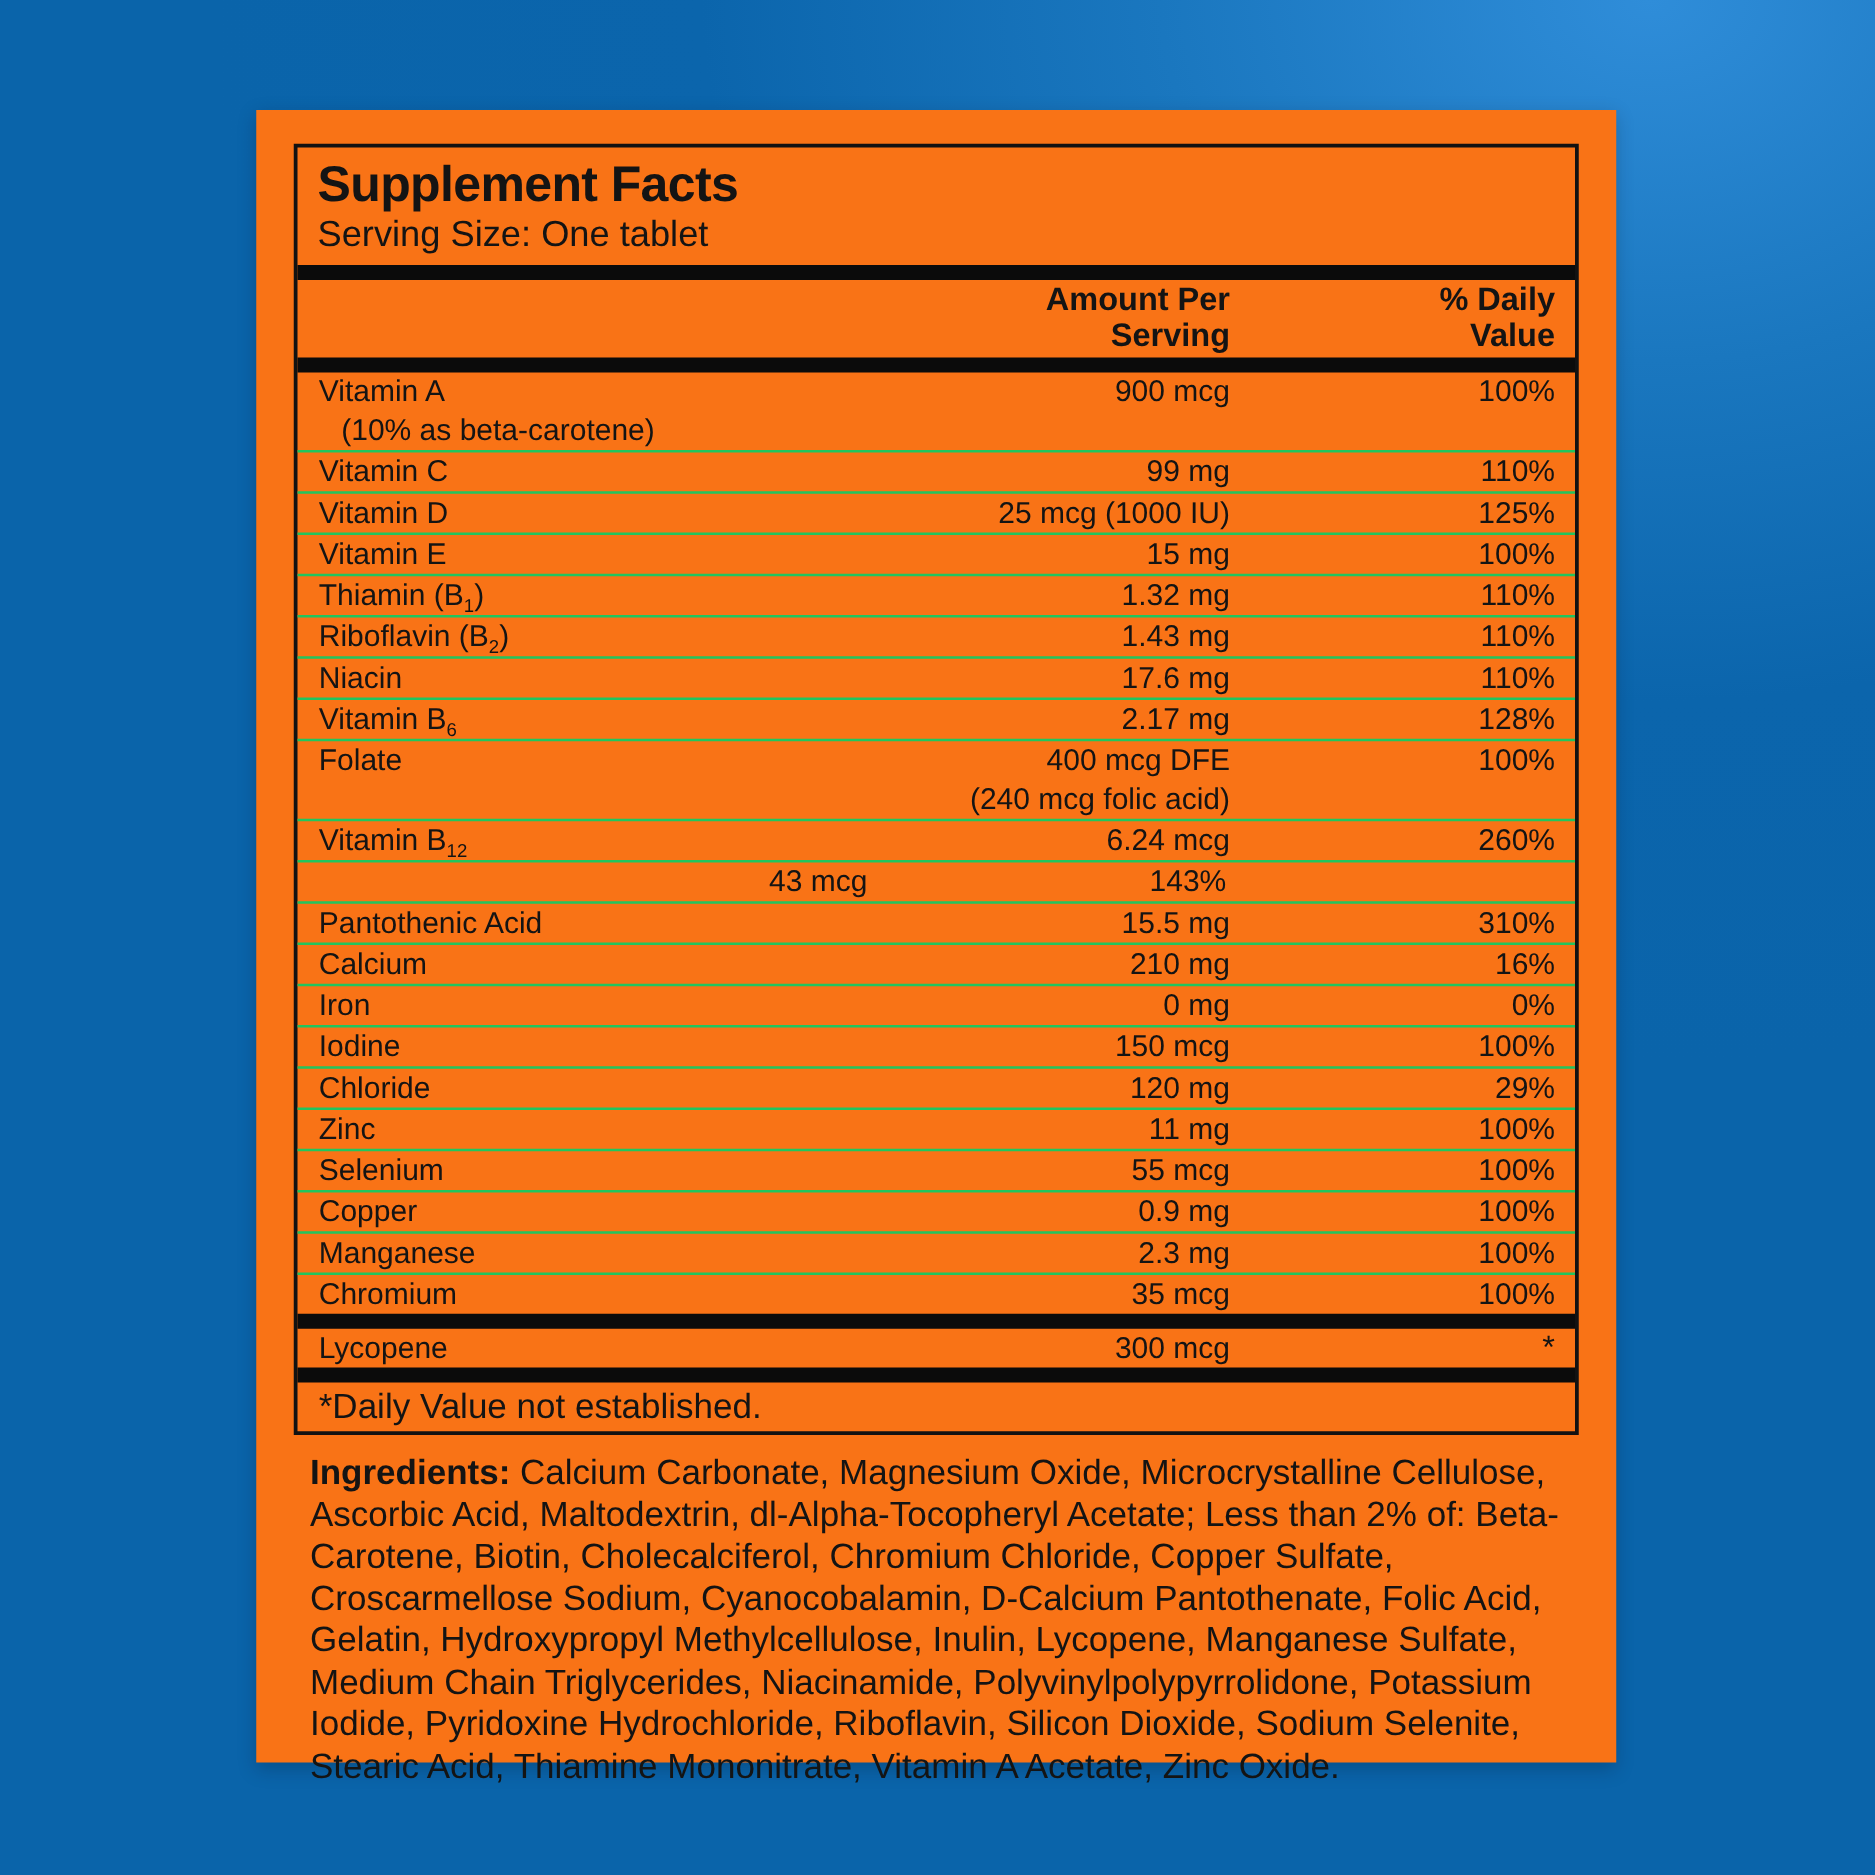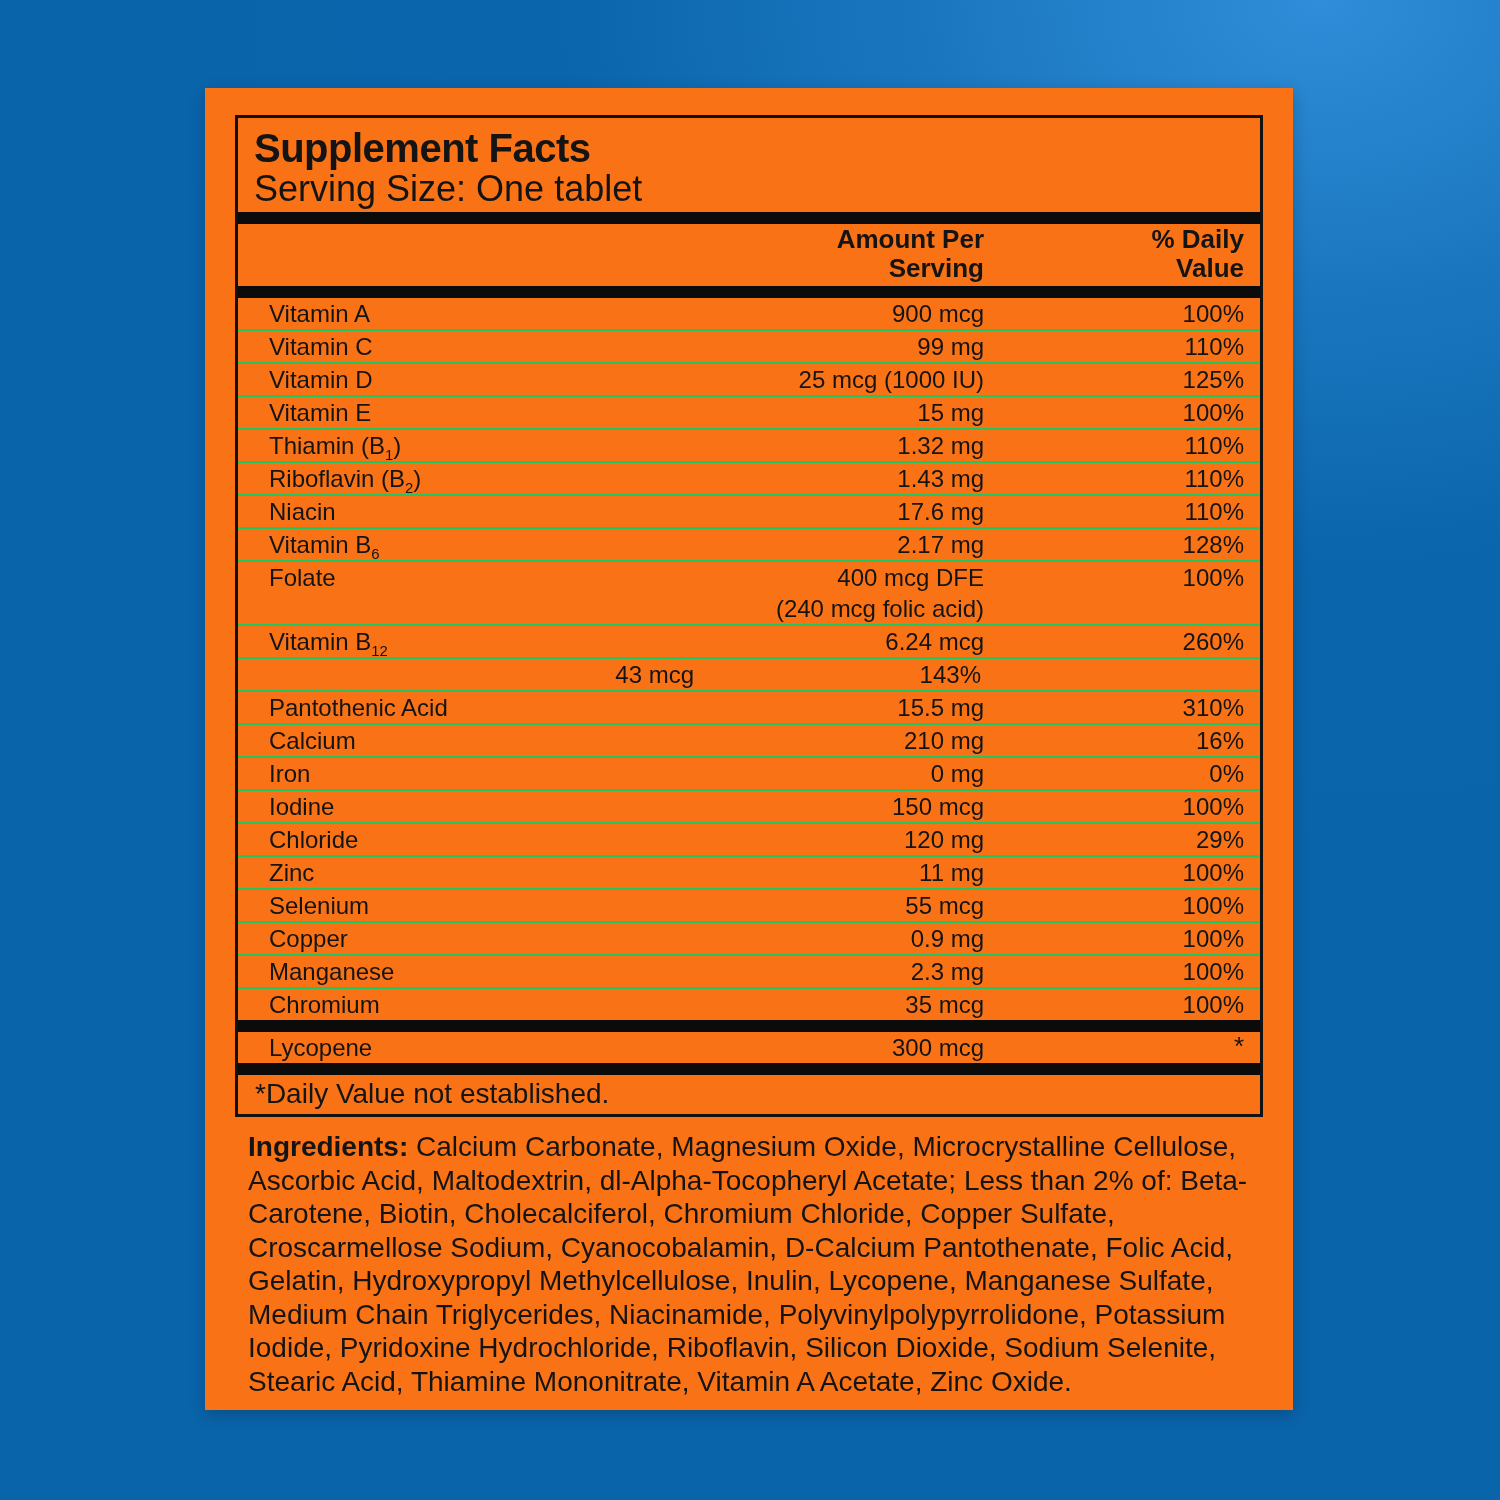--- a/index.html
+++ b/index.html
@@ -13,31 +13,31 @@
     position:absolute;left:205px;top:88px;width:1088px;height:1322px;
     background:#f97316;box-shadow:0 5px 14px rgba(0,20,40,.25);
   }
   .facts-box{
     margin:27px 30px 0 30px;
     border:3px solid #121212;
     box-sizing:border-box;
   }
   .title-block{padding:7px 14px 7px 16px;}
   .title{font-size:40px;font-weight:bold;letter-spacing:-0.5px;line-height:47px;}
-  .serving{font-size:36px;line-height:33px;}
+  .serving{font-size:29px;line-height:33px;}
   .bar{height:12px;background:#0b0b0b;}
   .grid{display:grid;grid-template-columns:469px 290px 1fr;}
   .header-row{padding:1px 0 3px 0;}
   .hdr-cell{text-align:right;font-weight:bold;font-size:26px;line-height:29px;}
   .hdr-amount{padding-right:13px;}
   .hdr-dv{padding-right:16px;}
   .row{align-items:start;}
   #nutrient-rows .row + .row{border-top:2px solid #22c55e;}
   .cell{font-size:24px;line-height:31px;}
-  .cell.name{padding-left:31px;}
+  .cell.name{padding-left:17px;}
   .cell.name .indent{padding-left:18px;}
   .cell.amount{text-align:right;padding-right:13px;}
   .cell.dv{text-align:right;padding-right:16px;}
   .cell.dv.star{font-size:26px;line-height:24px;padding-top:2px;}
   sub{font-size:0.62em;line-height:0;}
   .footnote-row{font-size:28px;line-height:33px;padding:2px 3px 4px 17px;border-top:0;}
   .ingredients{
     margin:13px 36px 0 43px;
     font-size:28px;line-height:33.5px;
   }
@@ -67,20 +67,21 @@
         <div>Value</div>
       </div>
     </div>
 
     <div class="bar"></div>
 
     <div id="nutrient-rows">
         <div class="grid row">
           <div class="cell name">
             <div>Vitamin A</div>
+            <div class="indent">(10% as beta-carotene)</div>
           </div>
           <div class="cell amount">
             <div>900 mcg</div>
           </div>
           <div class="cell dv">100%</div>
         </div>
         <div class="grid row">
           <div class="cell name">
             <div>Vitamin C</div>
           </div>

